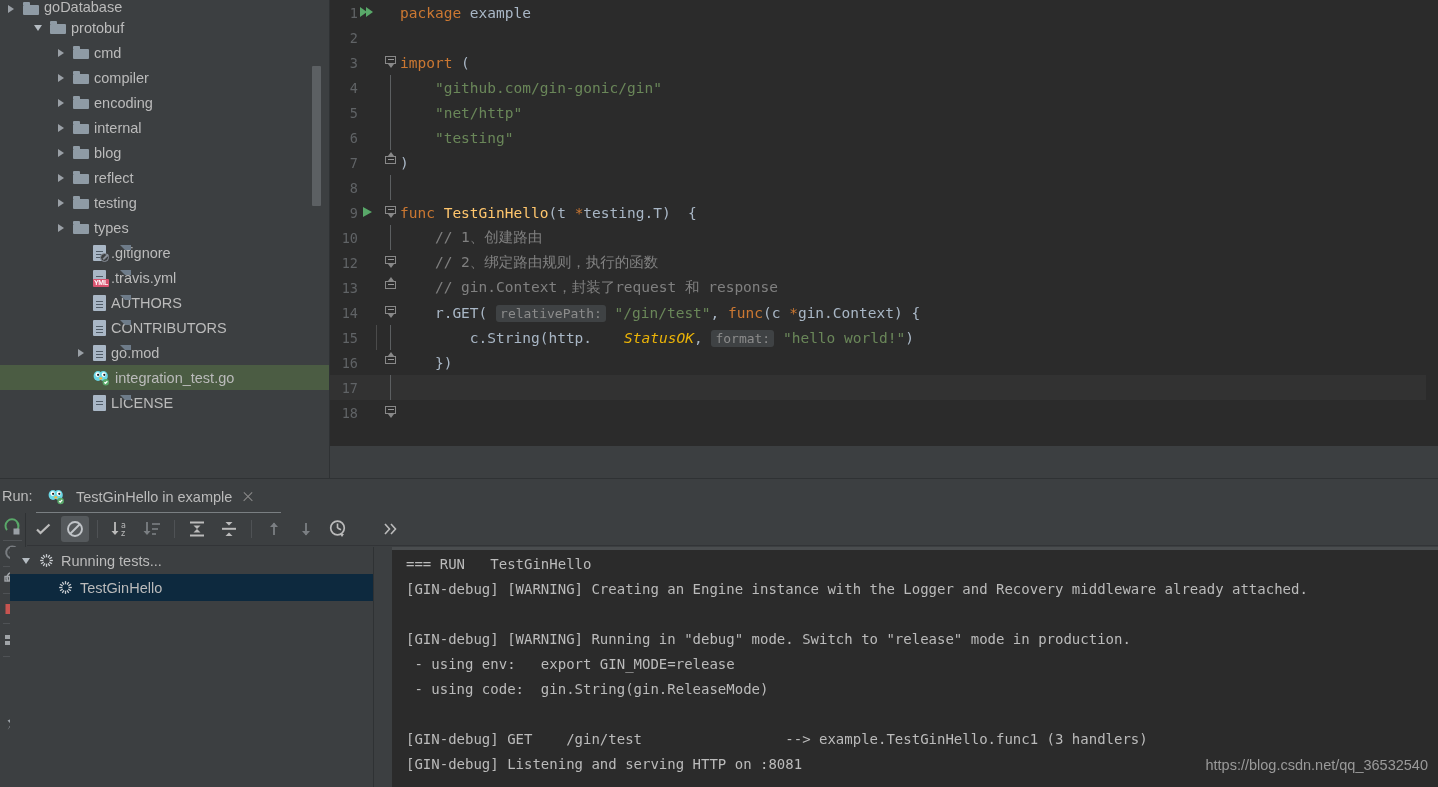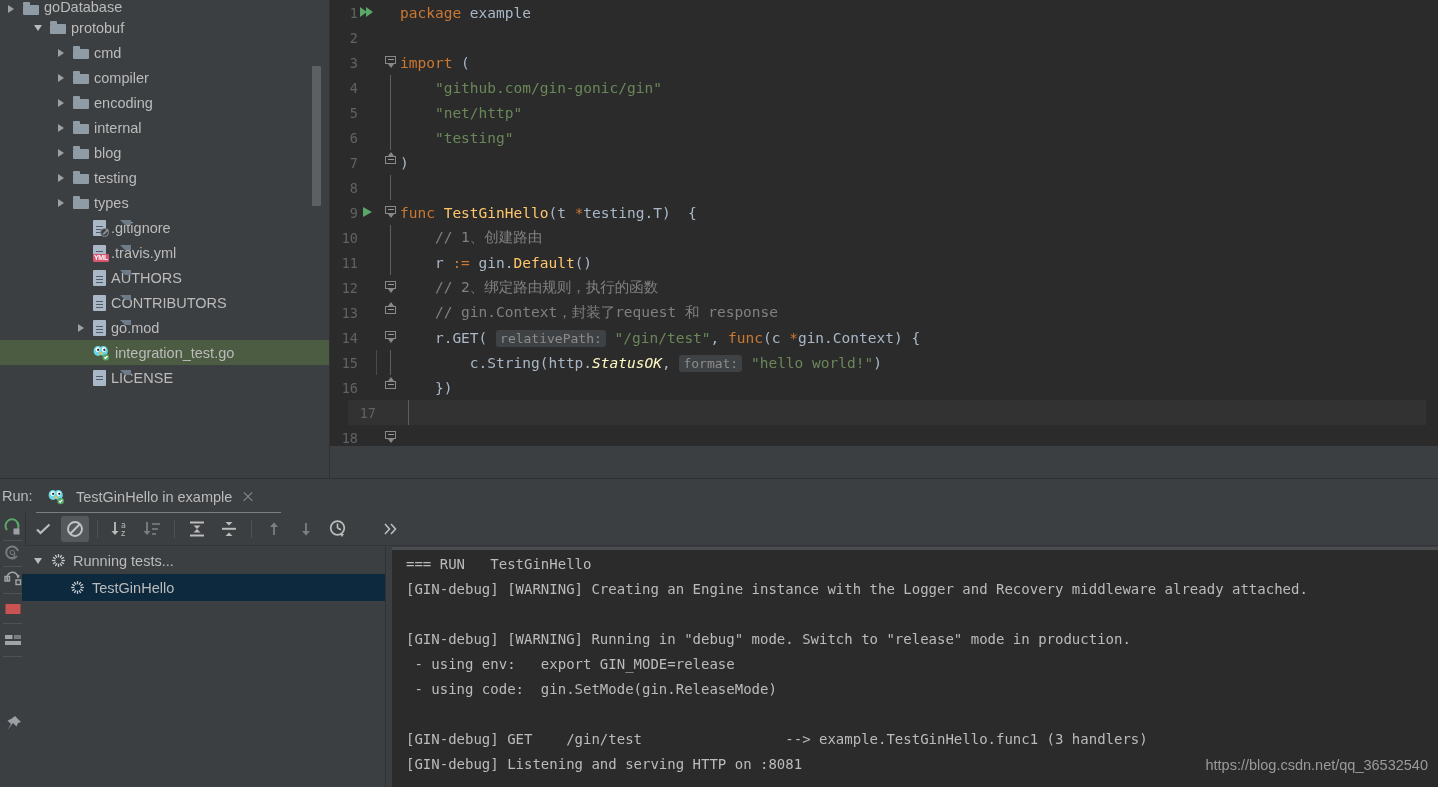--- a/index.html
+++ b/index.html
@@ -137,21 +137,21 @@
   }
   .code-line {
     position: relative;
     height: 25px;
     display: flex;
     align-items: center;
     font-family: "DejaVu Sans Mono", monospace;
     font-size: 14.5px;
     white-space: pre;
   }
-  .code-line.current { background: #323232; margin-left: 18px; }
+  .code-line.current { background: #323232; }
   .gutter-num {
     width: 28px;
     flex: 0 0 28px;
     text-align: right;
     color: #606366;
     font-family: "DejaVu Sans Mono", monospace;
     font-size: 13.5px;
   }
   .gutter-mark {
     width: 38px; flex: 0 0 38px;
@@ -216,21 +216,21 @@
     position: absolute; left: 46px; top: 0;
     width: 1px; height: 25px; background: #4b4b4b;
   }
 
   
   .kw   { color: #cc7832; }           
   .fn   { color: #ffc66d; }           
   .str  { color: #6a8759; }           
   .cmt  { color: #808080; }           
   .pl   { color: #a9b7c6; }           
-  .pkg  { color: #fef9c3; }
+  .pkg  { color: #eab308; margin-left: 32px; }
   .ital { font-style: italic; }
   .hint {
     background: #3f4244;
     color: #8c8c8c;
     border-radius: 3px;
     padding: 1px 4px;
     font-size: 13px;
   }
 
   
@@ -321,21 +321,21 @@
     position: relative;
     border-radius: 3px;
   }
   .tb-btn.pressed { background: #55595c; }
   .tb-sep {
     width: 1px; height: 18px; background: #4f5255; margin: 0 6px;
   }
 
   
   #test-tree {
-    position: absolute; left: 22px; top: 69px;
+    position: absolute; left: 10px; top: 69px;
     width: 364px; height: 240px;
     background: #3c3f41;
     border-right: 1px solid #2f3234;
   }
   .test-row {
     height: 27px;
     display: flex; align-items: center;
     font-size: 14.5px; color: #bbbbbb;
     white-space: nowrap;
   }
@@ -432,20 +432,29 @@
           <span class="tree-label">internal</span>
         </div>
         <div class="tree-row">
           <span style="flex: 0 0 55px;"></span>
           <span class="twisty right" style="margin-right: 5px;"></span>
           <span class="ic ic-folder">
             <span class="tab"></span>
             <span class="body"></span>
           </span>
           <span class="tree-label">blog</span>
+        </div>
+        <div class="tree-row">
+          <span style="flex: 0 0 55px;"></span>
+          <span class="twisty right" style="margin-right: 5px;"></span>
+          <span class="ic ic-folder">
+            <span class="tab"></span>
+            <span class="body"></span>
+          </span>
+          <span class="tree-label">reflect</span>
         </div>
         <div class="tree-row">
           <span style="flex: 0 0 55px;"></span>
           <span class="twisty right" style="margin-right: 5px;"></span>
           <span class="ic ic-folder">
             <span class="tab"></span>
             <span class="body"></span>
           </span>
           <span class="tree-label">testing</span>
         </div>
@@ -557,21 +566,20 @@
         <div class="code-line"><span class="gutter-num">1</span><span class="gutter-mark"><span class="run-dbl"></span></span><span class="code-text"><span class="kw">package </span><span class="pl">example</span></span></div>
         <div class="code-line"><span class="gutter-num">2</span><span class="gutter-mark"></span><span class="code-text"></span></div>
         <div class="code-line"><span class="gutter-num">3</span><span class="gutter-mark"><span class="fold start"><span class="box"></span><span class="minus"></span><span class="tipd"></span></span></span><span class="code-text"><span class="kw">import</span><span class="pl"> (</span></span></div>
         <div class="code-line"><span class="gutter-num">4</span><span class="gutter-mark"><span class="fold-line"></span></span><span class="code-text"><span class="str">    "github.com/gin-gonic/gin"</span></span></div>
         <div class="code-line"><span class="gutter-num">5</span><span class="gutter-mark"><span class="fold-line"></span></span><span class="code-text"><span class="str">    "net/http"</span></span></div>
         <div class="code-line"><span class="gutter-num">6</span><span class="gutter-mark"><span class="fold-line"></span></span><span class="code-text"><span class="str">    "testing"</span></span></div>
         <div class="code-line"><span class="gutter-num">7</span><span class="gutter-mark"><span class="fold end"><span class="box"></span><span class="minus"></span><span class="tipu"></span></span></span><span class="code-text"><span class="pl">)</span></span></div>
         <div class="code-line"><span class="gutter-num">8</span><span class="gutter-mark"><span class="fold-line"></span></span><span class="code-text"></span></div>
         <div class="code-line"><span class="gutter-num">9</span><span class="gutter-mark"><span class="run-arrow"></span><span class="fold start"><span class="box"></span><span class="minus"></span><span class="tipd"></span></span></span><span class="code-text"><span class="kw">func </span><span class="fn">TestGinHello</span><span class="pl">(t </span><span class="kw">*</span><span class="pl">testing.T)  {</span></span></div>
         <div class="code-line"><span class="gutter-num">10</span><span class="gutter-mark"><span class="fold-line"></span></span><span class="code-text"><span class="cmt">    // 1、创建路由</span></span></div>
-        <div class="code-line"><span class="gutter-num">11</span><span class="gutter-mark"><span class="fold-line"></span></span><span class="code-text"><span class="pl">    r </span><span class="kw">:=</span><span class="pl"> gin.</span><span class="fn">Default</span><span class="pl">()</span></span></div>
         <div class="code-line"><span class="gutter-num">12</span><span class="gutter-mark"><span class="fold start"><span class="box"></span><span class="minus"></span><span class="tipd"></span></span></span><span class="code-text"><span class="cmt">    // 2、绑定路由规则，执行的函数</span></span></div>
         <div class="code-line"><span class="gutter-num">13</span><span class="gutter-mark"><span class="fold end"><span class="box"></span><span class="minus"></span><span class="tipu"></span></span></span><span class="code-text"><span class="cmt">    // gin.Context，封装了request 和 response</span></span></div>
         <div class="code-line"><span class="gutter-num">14</span><span class="gutter-mark"><span class="fold start"><span class="box"></span><span class="minus"></span><span class="tipd"></span></span></span><span class="code-text"><span class="pl">    r.</span><span class="pl">GET</span><span class="pl">( </span><span class="hint">relativePath:</span><span class="pl"> </span><span class="str">"/gin/test"</span><span class="pl">, </span><span class="kw">func</span><span class="pl">(c </span><span class="kw">*</span><span class="pl">gin.Context) {</span></span></div>
         <div class="code-line"><span class="gutter-num">15</span><span class="gutter-mark"><span class="fold-line"></span></span><span class="indent-guide"></span><span class="code-text"><span class="pl">        c.</span><span class="pl">String</span><span class="pl">(http.</span><span class="pkg ital">StatusOK</span><span class="pl">, </span><span class="hint">format:</span><span class="pl"> </span><span class="str">"hello world!"</span><span class="pl">)</span></span></div>
         <div class="code-line"><span class="gutter-num">16</span><span class="gutter-mark"><span class="fold end"><span class="box"></span><span class="minus"></span><span class="tipu"></span></span></span><span class="code-text"><span class="pl">    })</span></span></div>
         <div class="code-line current"><span class="gutter-num">17</span><span class="gutter-mark"><span class="fold-line"></span></span><span class="code-text"></span></div>
         <div class="code-line"><span class="gutter-num">18</span><span class="gutter-mark"><span class="fold start"><span class="box"></span><span class="minus"></span><span class="tipd"></span></span></span></div>
       </div>
     <div id="editor-rail"></div>
   </div>
@@ -765,21 +773,21 @@
     </div>
 
     <div id="console">
       <div id="console-top"></div>
       <div id="console-lines" style="padding-top:4px">
           <div class="con-line">=== RUN   TestGinHello</div>
           <div class="con-line">[GIN-debug] [WARNING] Creating an Engine instance with the Logger and Recovery middleware already attached.</div>
           <div class="con-line"></div>
           <div class="con-line">[GIN-debug] [WARNING] Running in "debug" mode. Switch to "release" mode in production.</div>
           <div class="con-line"> - using env:   export GIN_MODE=release</div>
-          <div class="con-line"> - using code:  gin.SetMode(gin.ReleaseMode)</div>
+          <div class="con-line"> - using code:  gin.String(gin.ReleaseMode)</div>
           <div class="con-line"></div>
           <div class="con-line">[GIN-debug] GET    /gin/test                 --&gt; example.TestGinHello.func1 (3 handlers)</div>
           <div class="con-line">[GIN-debug] Listening and serving HTTP on :8081</div>
         </div>
     </div>
 
     <span id="watermark">https://blog.csdn.net/qq_36532540</span>
   </div>
 </div>
 

